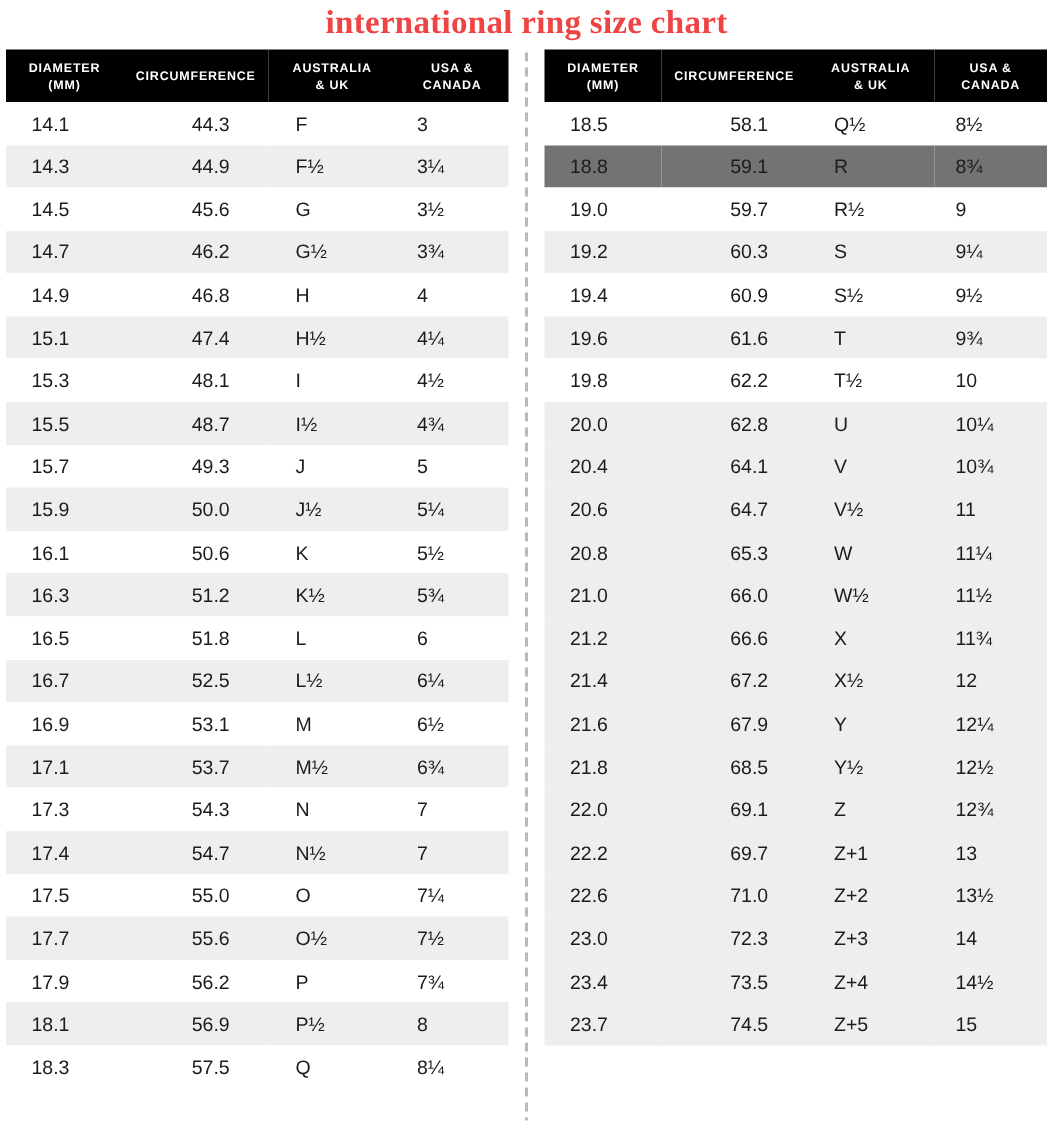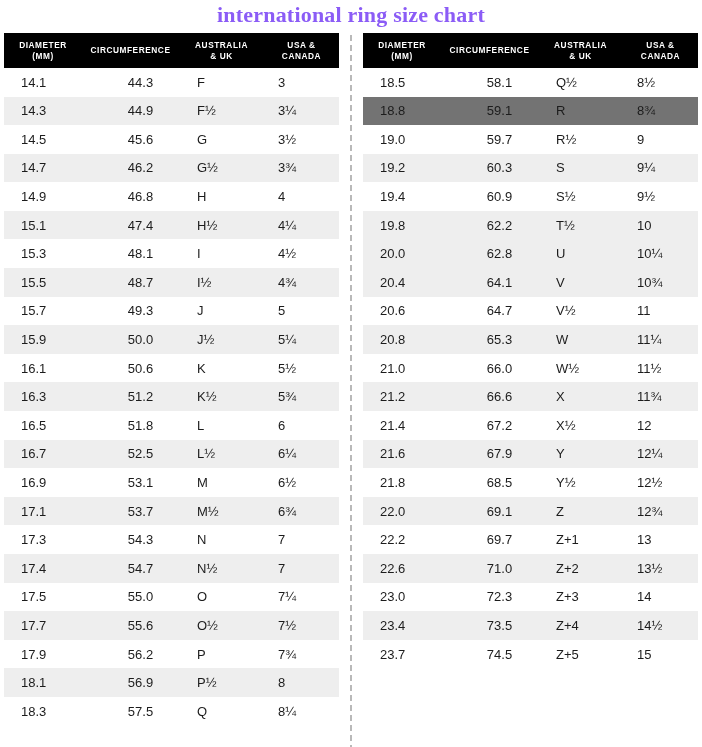--- a/index.html
+++ b/index.html
@@ -19,21 +19,21 @@
     height: 747px;
     position: relative;
     box-sizing: border-box;
   }
   .chart-title {
     font-family: "Liberation Serif", serif;
     font-weight: bold;
     font-size: 22px;
     text-align: center;
     letter-spacing: 0.2px;
-    color: #8b5cf6;
+    color: #ef4444;
     margin: 3px 0 6px 0;
     line-height: 1.1;
   }
   .tables-wrap {
     display: flex;
     align-items: flex-start;
     justify-content: space-between;
     padding: 0 4px 0 4px;
     box-sizing: border-box;
   }
@@ -329,20 +329,26 @@
             <td class="col1">60.3</td>
             <td class="col2">S</td>
             <td class="col3">9¼</td>
           </tr>
           <tr>
             <td class="col0">19.4</td>
             <td class="col1">60.9</td>
             <td class="col2">S½</td>
             <td class="col3">9½</td>
           </tr>
+          <tr style="background: rgb(238, 238, 238);">
+            <td class="col0">19.6</td>
+            <td class="col1">61.6</td>
+            <td class="col2">T</td>
+            <td class="col3">9¾</td>
+          </tr>
           <tr>
             <td class="col0">19.8</td>
             <td class="col1">62.2</td>
             <td class="col2">T½</td>
             <td class="col3">10</td>
           </tr>
           <tr style="background: rgb(238, 238, 238);">
             <td class="col0">20.0</td>
             <td class="col1">62.8</td>
             <td class="col2">U</td>

